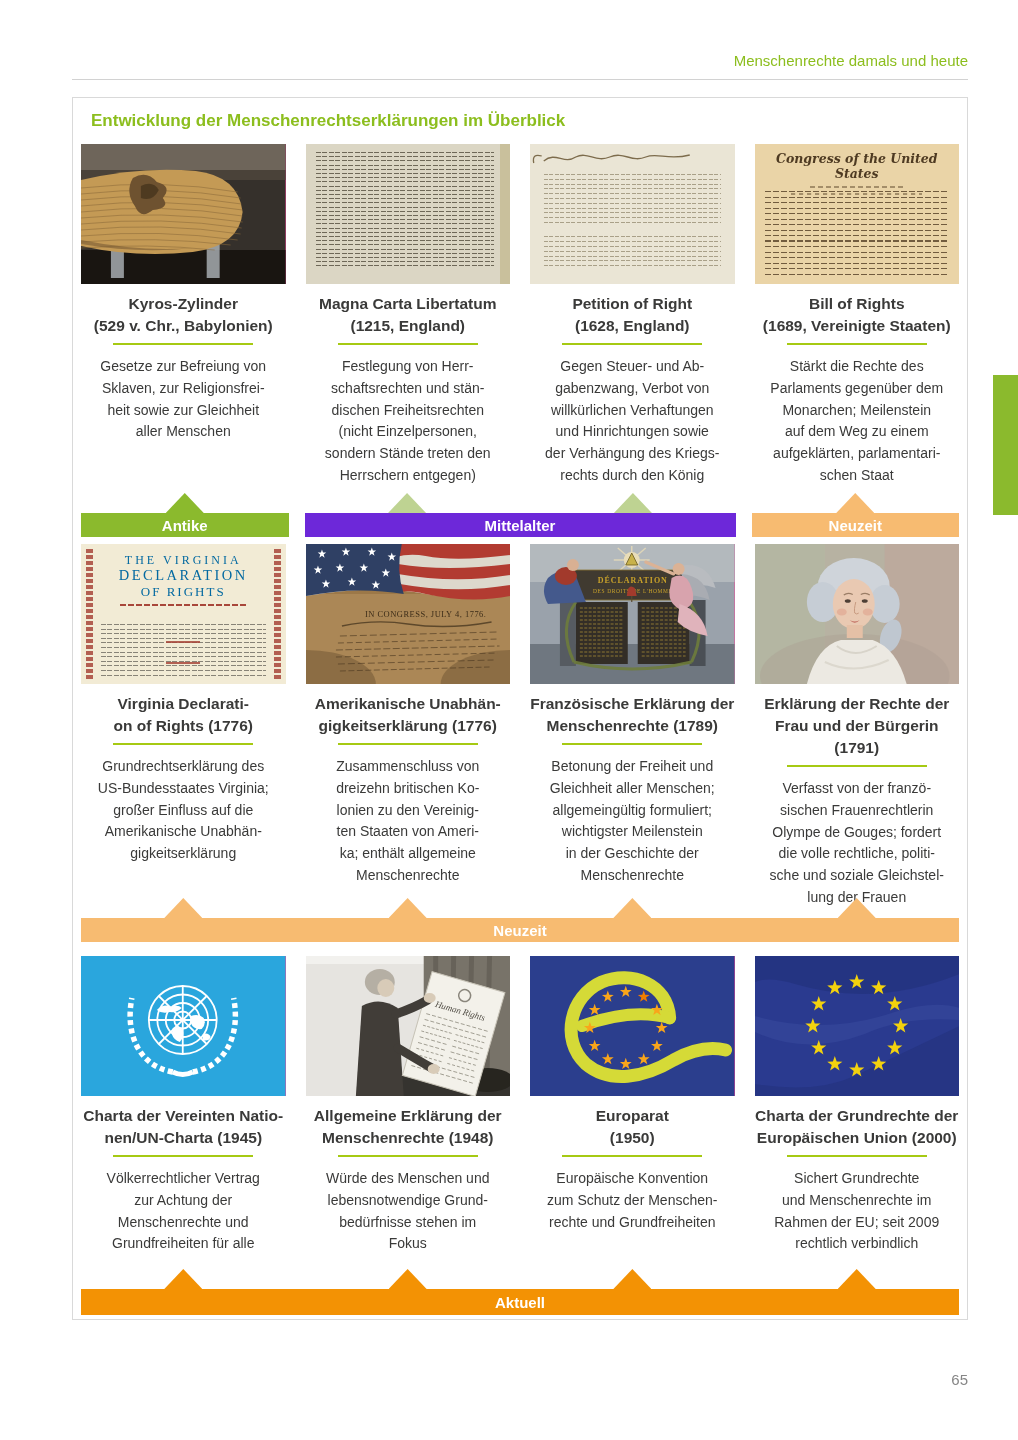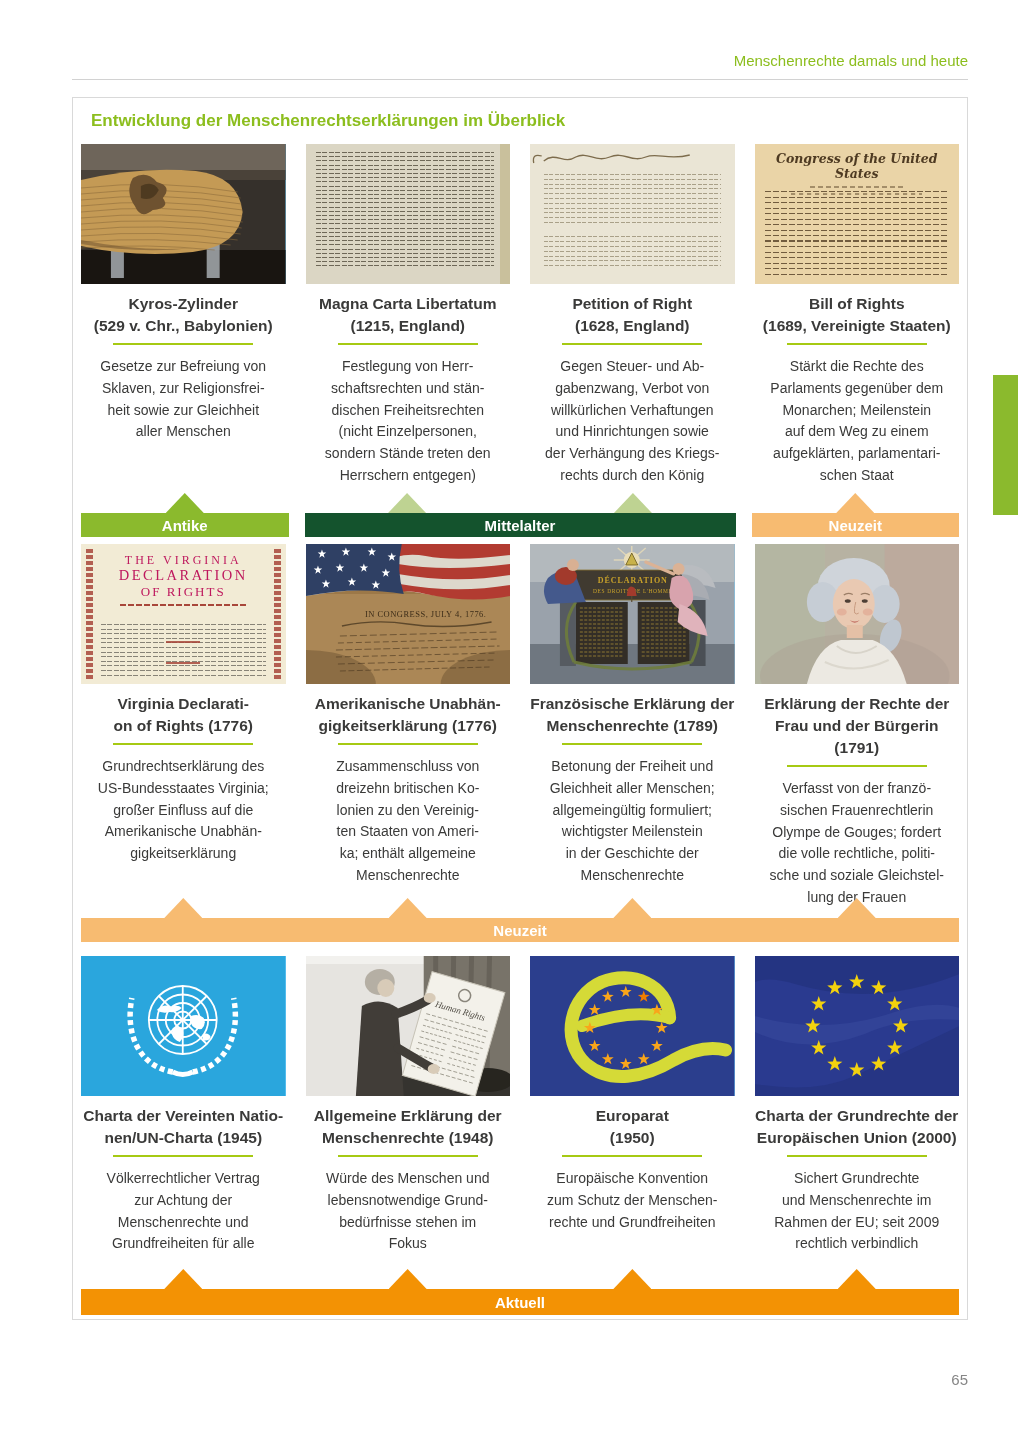--- a/index.html
+++ b/index.html
@@ -24,21 +24,21 @@
 
   .cards { display:grid; grid-template-columns:repeat(4,1fr); column-gap:20px; }
   .s1 .cards { height:369px; }
   .s2 .cards { height:374px; }
   .s3 .cards { height:333px; }
   .gap7  { height:7px; }
   .gap14 { height:14px; }
 
   .card { text-align:center; }
   .img { position:relative; width:100%; height:140px; overflow:hidden;
-    background:#7dd3fc; }
+    background:#ec4899; }
   .img svg { display:block; width:100%; height:100%; }
   .ctitle { margin-top:9px; font-size:15.5px; line-height:22px; font-weight:bold;
     color:#3a3a39; white-space:pre-line; }
   .rule { width:140px; height:2px; margin:6px auto 11px auto; background:#a6ca13; }
   .cdesc { font-size:14px; line-height:21.8px; color:#3a3a39;
     white-space:pre-line; }
 
   
   .bands { display:grid; grid-template-columns:repeat(4,1fr); column-gap:20px;gap:16px; }
   .band { position:relative; height:24px; display:flex; align-items:center;
@@ -82,21 +82,21 @@
     opacity:.85;
     background-image:
       repeating-linear-gradient(90deg, rgba(234,212,167,0) 0 6px, #ead4a7 6px 8px),
       repeating-linear-gradient(180deg, #5c462c 0 1px, rgba(0,0,0,0) 1px 5.5px); }
 
   .virginia { background:#f2ebd5; font-family:"Liberation Serif", serif; }
   .virginia .v-bl, .virginia .v-br { position:absolute; top:5px; bottom:5px;
     width:7px; opacity:.85;
     background:repeating-linear-gradient(180deg, #a8463a 0 4px, rgba(0,0,0,0) 4px 6px); }
   .virginia .v-bl { left:5px; } .virginia .v-br { right:5px; }
-  .virginia .v-title { padding-top:9px; text-align:center; color:#be185d;
+  .virginia .v-title { padding-top:9px; text-align:center; color:#0369a1;
     line-height:1.18; }
   .virginia .v-t1 { font-size:12px; letter-spacing:3px; }
   .virginia .v-t2 { font-size:14.5px; letter-spacing:2.5px; }
   .virginia .v-t3 { font-size:13px; letter-spacing:2px; }
   .virginia .v-rule { width:62%; height:2px; margin:4px auto 0 auto;
     background:repeating-linear-gradient(90deg, #a8463a 0 6px, rgba(0,0,0,0) 6px 8px); }
   .virginia .v-lines { position:absolute; left:20px; right:20px; top:80px; bottom:8px;
     opacity:.8;
     background-image:
       repeating-linear-gradient(90deg, rgba(242,235,213,0) 0 5px, #f2ebd5 5px 6.5px),
@@ -195,21 +195,21 @@
 aufgeklärten, parlamentari-
 schen Staat</p>
       </article>
     </div>
 
     <div class="bands">
       <div class="band" style="background-color: rgb(139, 186, 45);">
         <span class="tri" style="left: 50%; background-color: rgb(139, 186, 45);"></span>
         <span class="band-label">Antike</span>
       </div>
-      <div class="band span2" style="background-color: #14532d;">
+      <div class="band span2" style="background-color: #6d28d9;">
         <span class="tri" style="left: 23.8%; background-color: rgb(190, 211, 146);"></span>
         <span class="tri" style="left: 76.2%; background-color: rgb(190, 211, 146);"></span>
         <span class="band-label">Mittelalter</span>
       </div>
       <div class="band" style="background-color: rgb(247, 187, 113);">
         <span class="tri" style="left: 50%; background-color: rgb(247, 187, 113);"></span>
         <span class="band-label">Neuzeit</span>
       </div>
     </div>
   </section>

